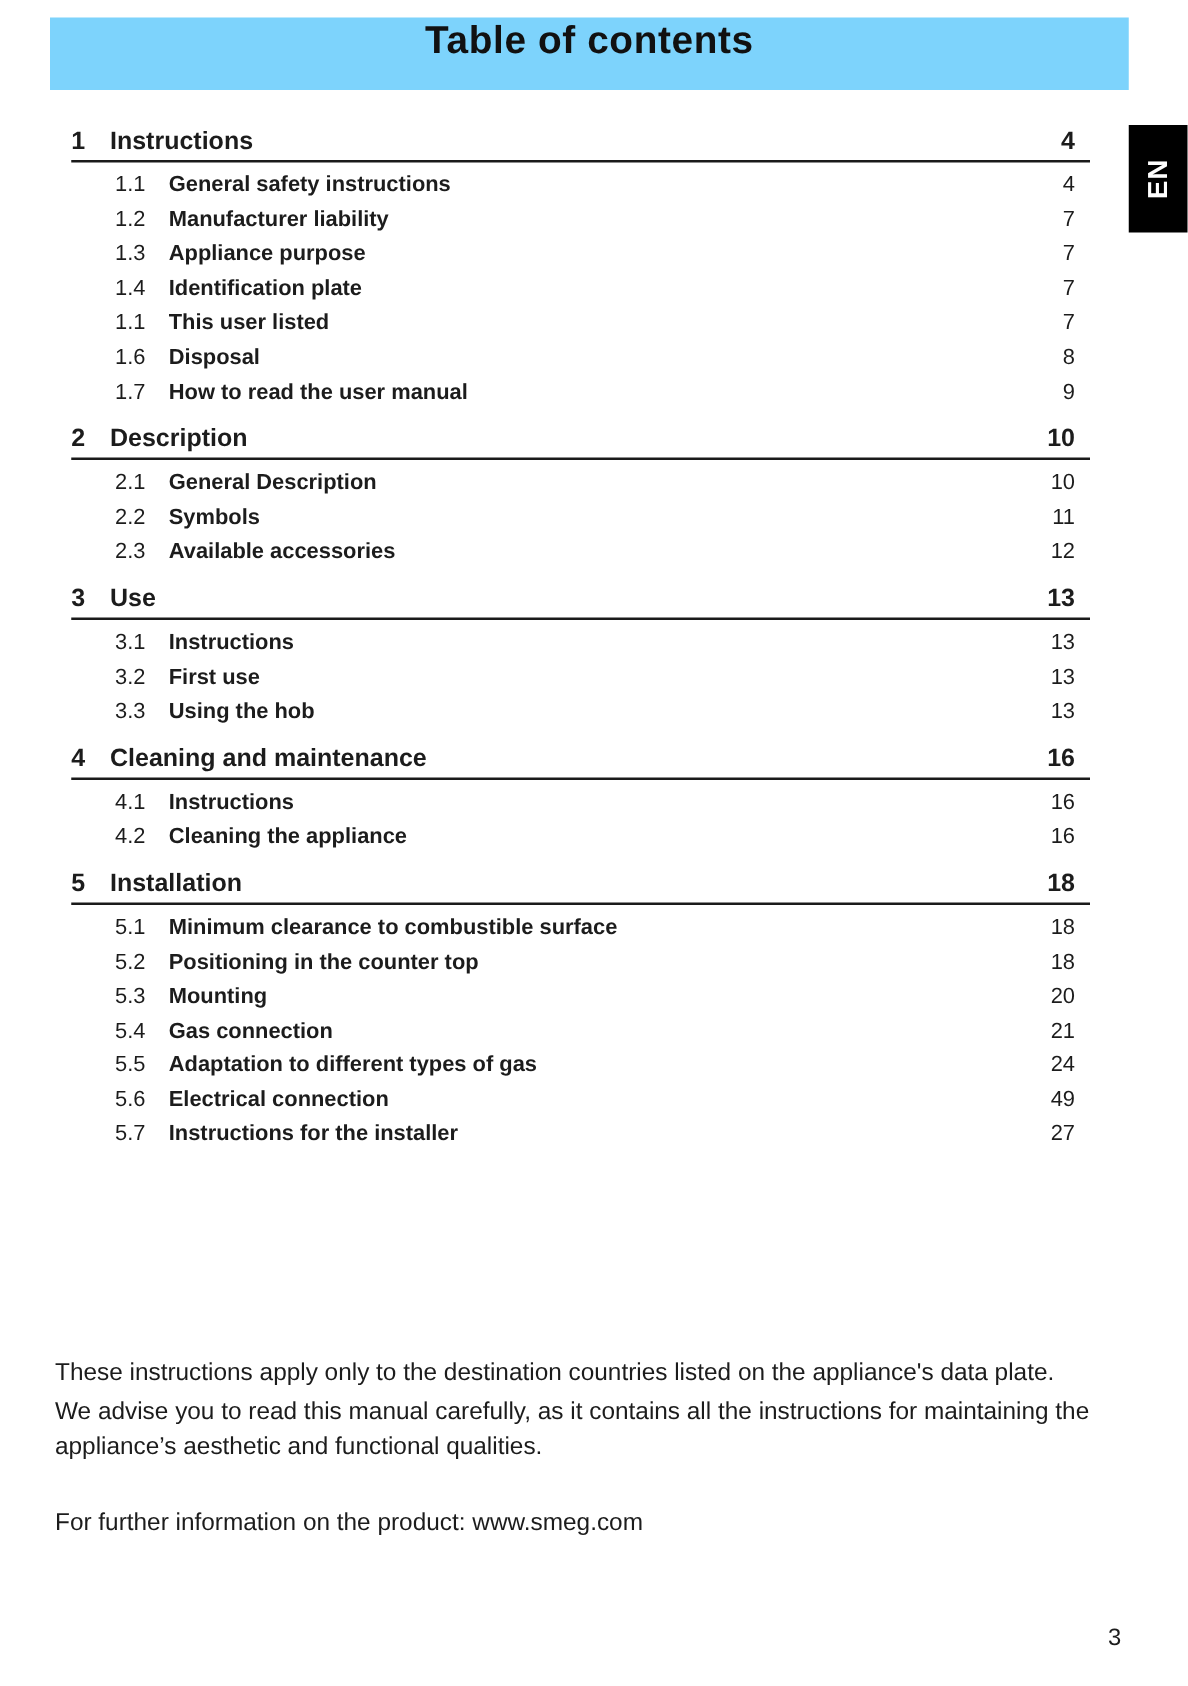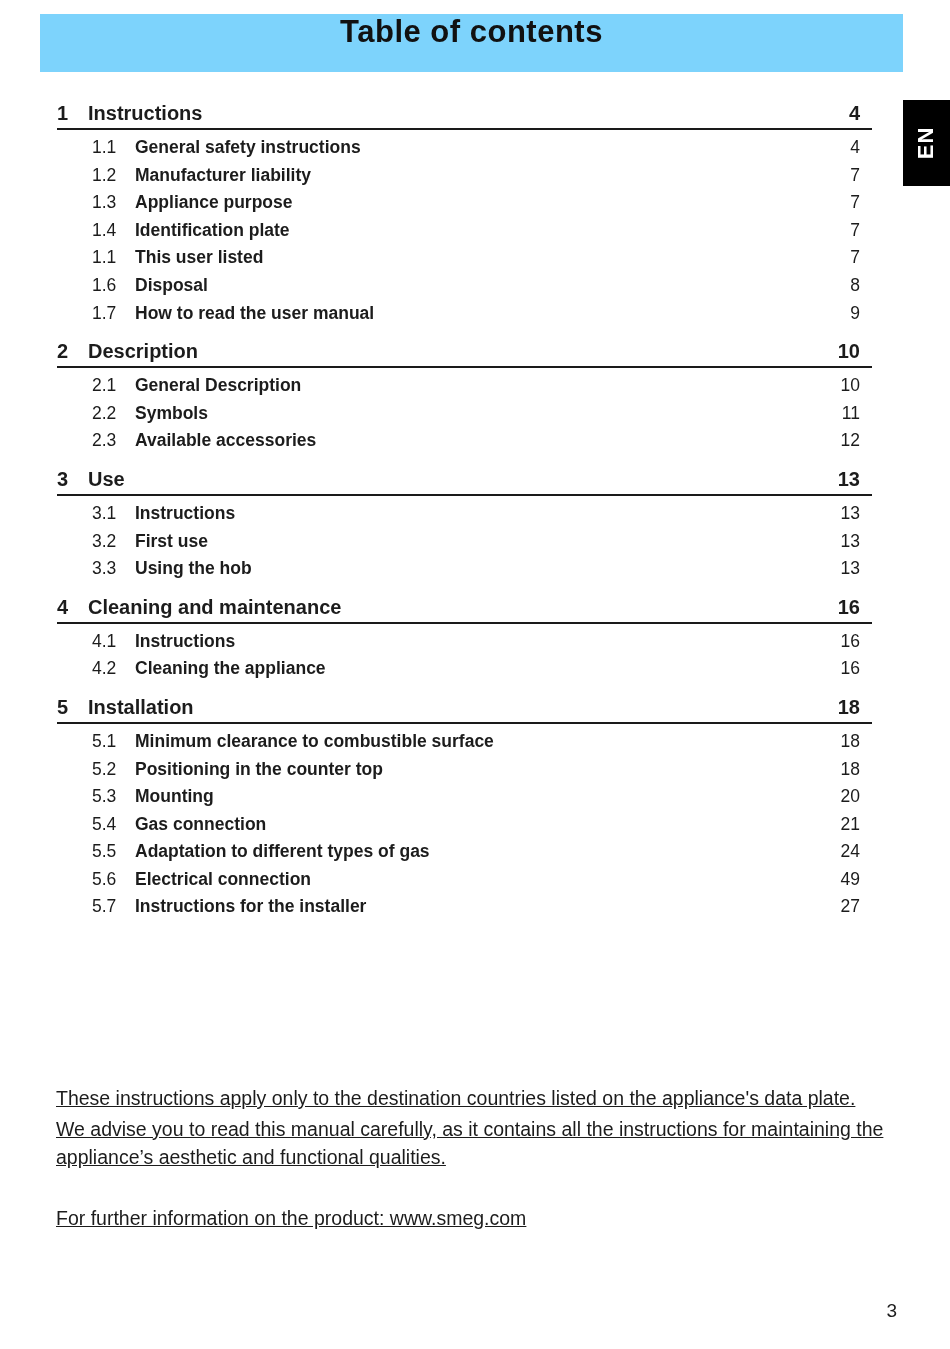--- a/index.html
+++ b/index.html
@@ -54,21 +54,21 @@
     font-size:17.5px; line-height:27.6px;
     padding-left:35px; padding-right:12px;
   }
   .sub-row .num { width:43px; flex:0 0 auto; }
   .sub-row .title { flex:1 1 auto;font-weight:bold; }
   .sub-row .page { flex:0 0 auto; text-align:right; min-width:36px; }
   .footer-notes {
     position:absolute; left:40px; top:1084px; width:862px;
     font-size:19.5px; line-height:28px;
   }
-  .footer-notes p { margin:0 0 3px 16px;text-decoration:underline; }
+  .footer-notes p { margin:0 0 3px 4px; }
   .footer-notes p:nth-child(3) { margin-top:33px; }
   .page-number {
     position:absolute; right:53px; top:1300px;
     font-size:19px;
   }
 </style>
 </head>
 <body>
 
 <div class="header-bar">

